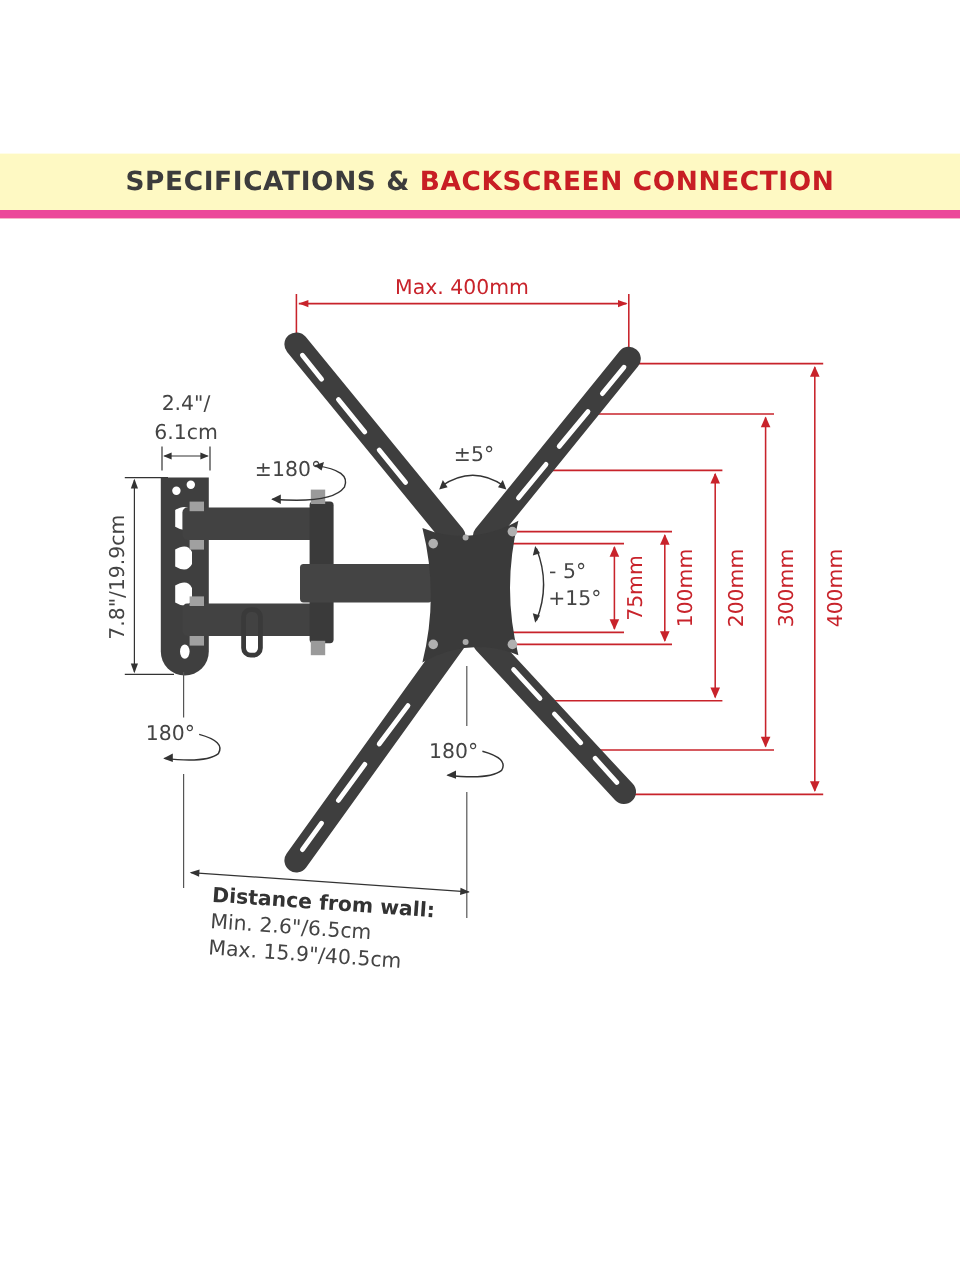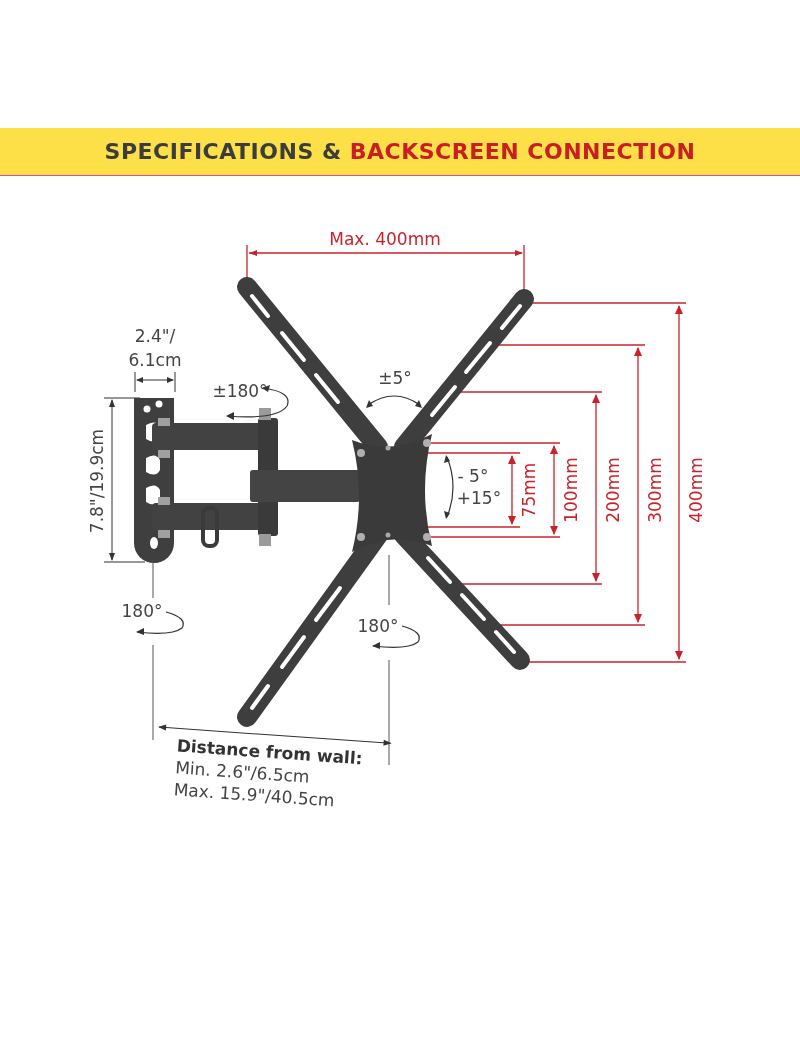--- a/index.html
+++ b/index.html
@@ -1,19 +1,19 @@
 <!DOCTYPE html>
 <html><head>
 <meta charset="utf-8">
 <style>
   html, body { margin: 0; padding: 0; background: #ffffff; }
   body { width: 800px; height: 1056px; position: relative; overflow: hidden;
          font-family: "DejaVu Sans", sans-serif; }
   .header { position: absolute; left: 0; top: 128px; width: 800px; height: 47px;
-            background: #fde047; border-bottom: 1px solid #ec4899;
+            background: #fef9c3; border-bottom: 7px solid #ec4899;
             display: flex; align-items: center; justify-content: center; }
   .header-title { font-family: "DejaVu Sans", sans-serif; font-weight: bold;
                   font-size: 22px; letter-spacing: 0.5px; color: #3c3c3c; }
   .header-title .accent { color: #c81e24; }
   svg.diagram { position: absolute; left: 0; top: 0; }
   .dim { fill: #c8232b; font-family: "DejaVu Sans", sans-serif; font-size: 17px; }
   .lbl { fill: #444444; font-family: "DejaVu Sans", sans-serif; font-size: 17px; }
   .lbl-b { fill: #333333; font-family: "DejaVu Sans", sans-serif; font-size: 17px; font-weight: bold; }
 </style>
 </head>

